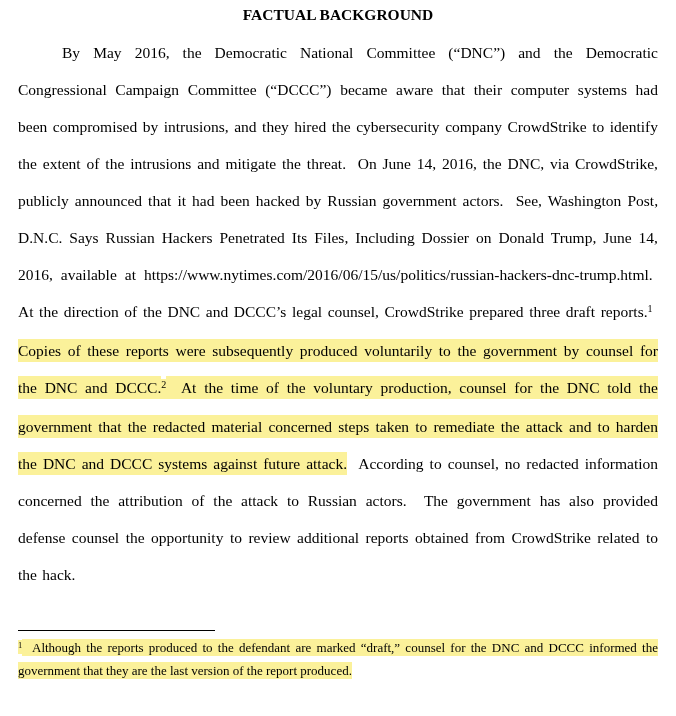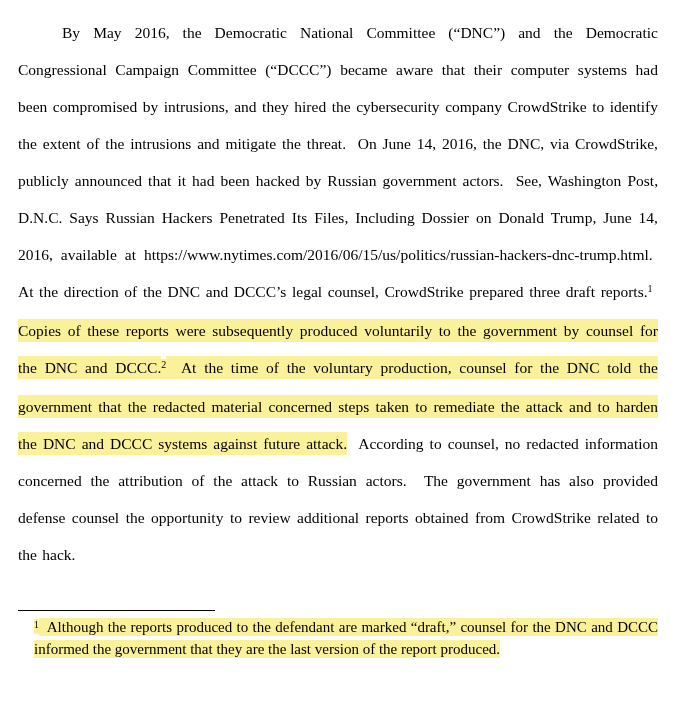--- a/index.html
+++ b/index.html
@@ -34,22 +34,22 @@
     text-indent: 44px;
     word-spacing: 1.5px;
   }
   .footnote-separator {
     width: 197px;
     height: 0;
     border-top: 1.5px solid #000000;
     margin-top: 37px;
   }
   .footnote-paragraph {
-    margin: 6px 0 0 16px;
-    font-size: 15px;
+    margin: 6px 0 0 0;
+    font-size: 13px;
     line-height: 21px;
     text-align: justify;
   }
   
   .run-italic { }
   .run-superscript {
     font-size: 0.65em;
     position: relative;
     top: -0.45em;
   }
@@ -65,20 +65,21 @@
     padding-bottom: 9px;
   }
   .footnote-paragraph .run-highlight { padding: 1px 0; }
   .footnote-paragraph .run-highlight-superscript { padding-bottom: 4px; }
 </style>
 </head>
 <body>
 
 <div class="page">
 
+  <h1 class="doc-title">FACTUAL BACKGROUND</h1>
 
   <p class="body-paragraph"><span>By May 2016, the Democratic National Committee (“DNC”) and the Democratic Congressional Campaign Committee (“DCCC”) became aware that their computer systems had been compromised by intrusions, and they hired the cybersecurity company CrowdStrike to identify the extent of the intrusions and mitigate the threat.&nbsp; On June 14, 2016, the DNC, via CrowdStrike, publicly announced that it had been hacked by Russian government actors.&nbsp; </span><span class="run-italic">See,</span><span> Washington Post, D.N.C. Says Russian Hackers Penetrated Its Files, Including Dossier on Donald Trump, June 14, 2016, </span><span class="run-italic">available at</span><span> https://www.nytimes.com/2016/06/15/us/politics/russian-hackers-dnc-trump.html.&nbsp; At the direction of the DNC and DCCC’s legal counsel, CrowdStrike prepared three draft reports.</span><span class="run-superscript">1</span><span>&nbsp; </span><span class="run-highlight">Copies of these reports were subsequently produced voluntarily to the government by counsel for the DNC and DCCC.</span><span class="run-highlight-superscript">2</span><span class="run-highlight">&nbsp; At the time of the voluntary production, counsel for the DNC told the government that the redacted material concerned steps taken to remediate the attack and to harden the DNC and DCCC systems against future attack.</span><span>&nbsp; According to counsel, no redacted information concerned the attribution of the attack to Russian actors.&nbsp; The government has also provided defense counsel the opportunity to review additional reports obtained from CrowdStrike related to the hack.</span></p>
 
   <div class="footnote-separator"></div>
 
   <p class="footnote-paragraph"><span class="run-highlight-superscript">1</span><span class="run-highlight">&nbsp; Although the reports produced to the defendant are marked “draft,” counsel for the DNC and DCCC informed the government that they are the last version of the report produced.</span></p>
 
 </div>
 
 </body></html>

